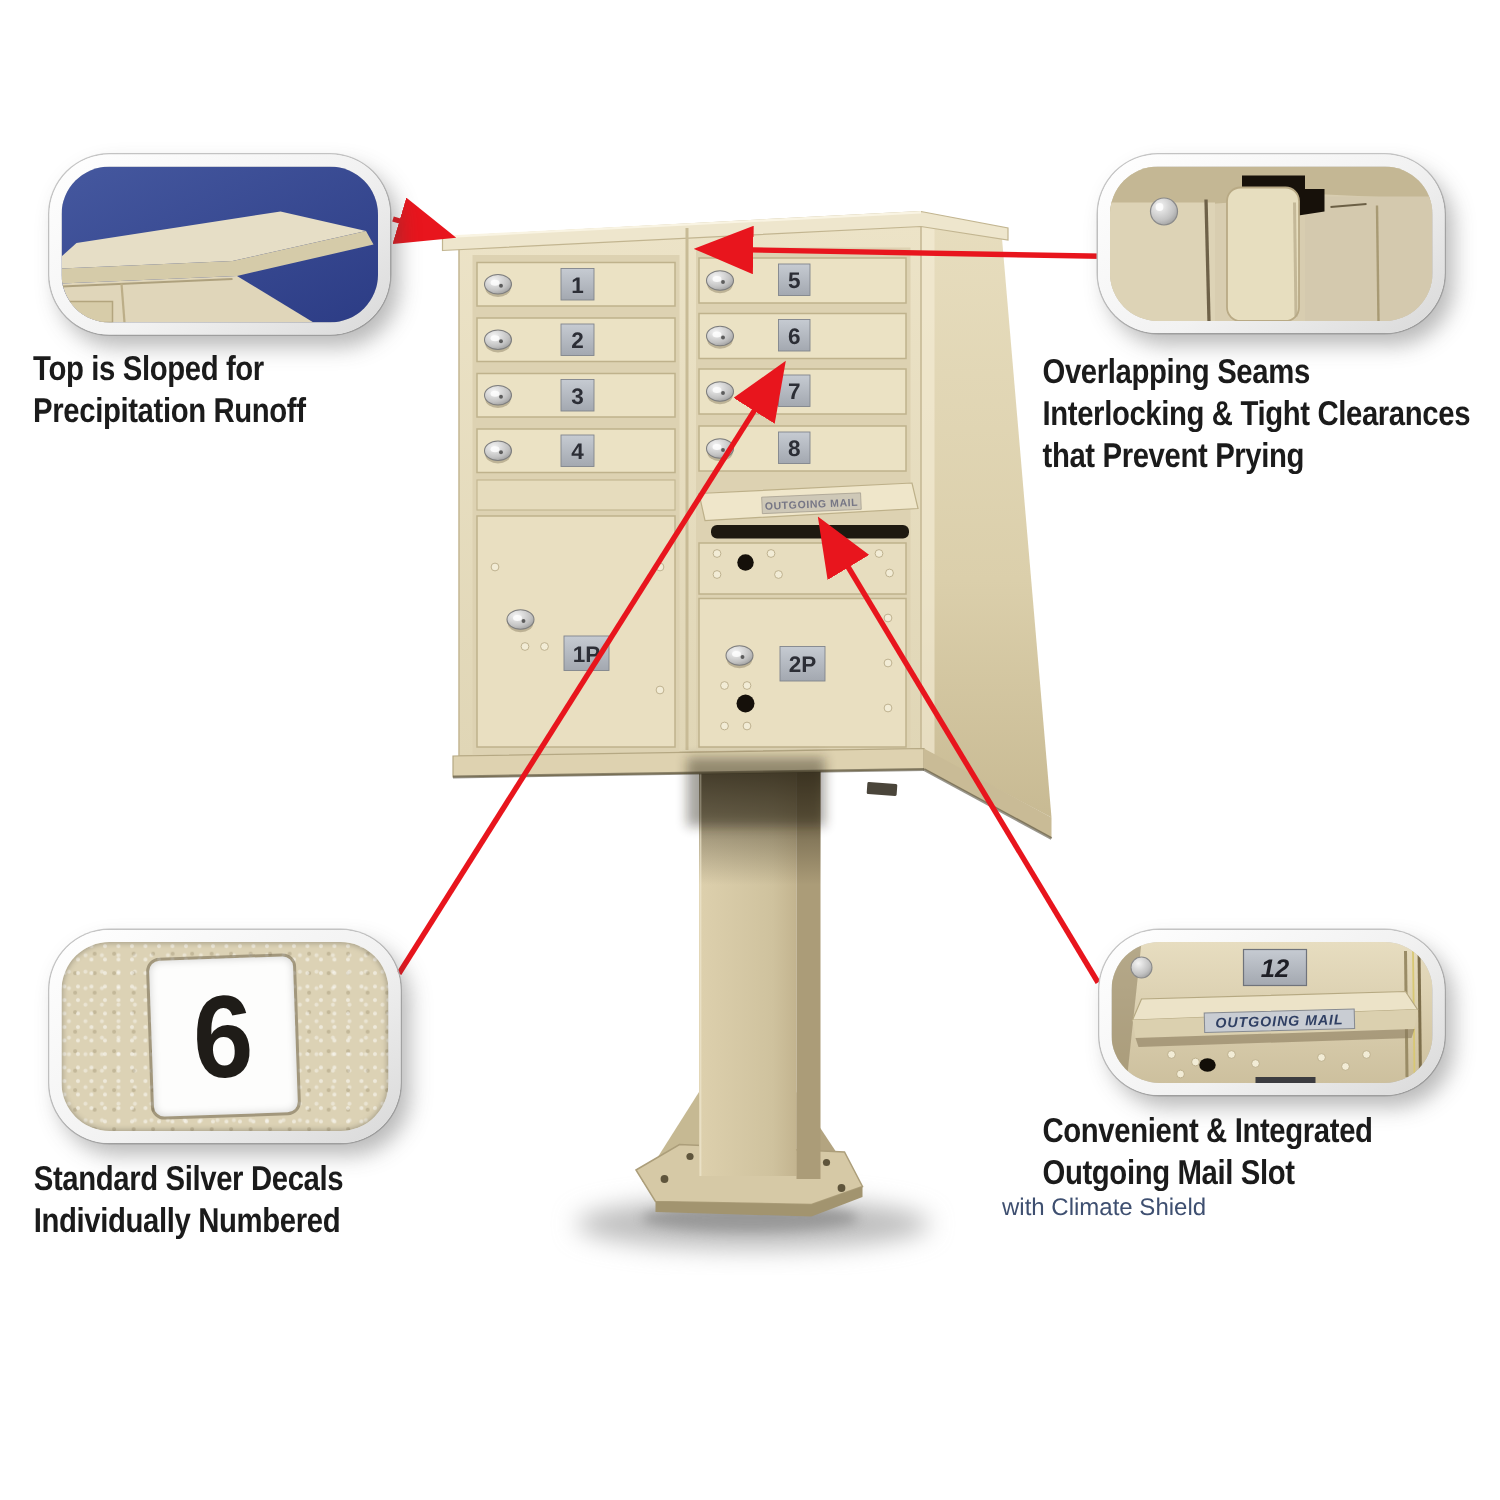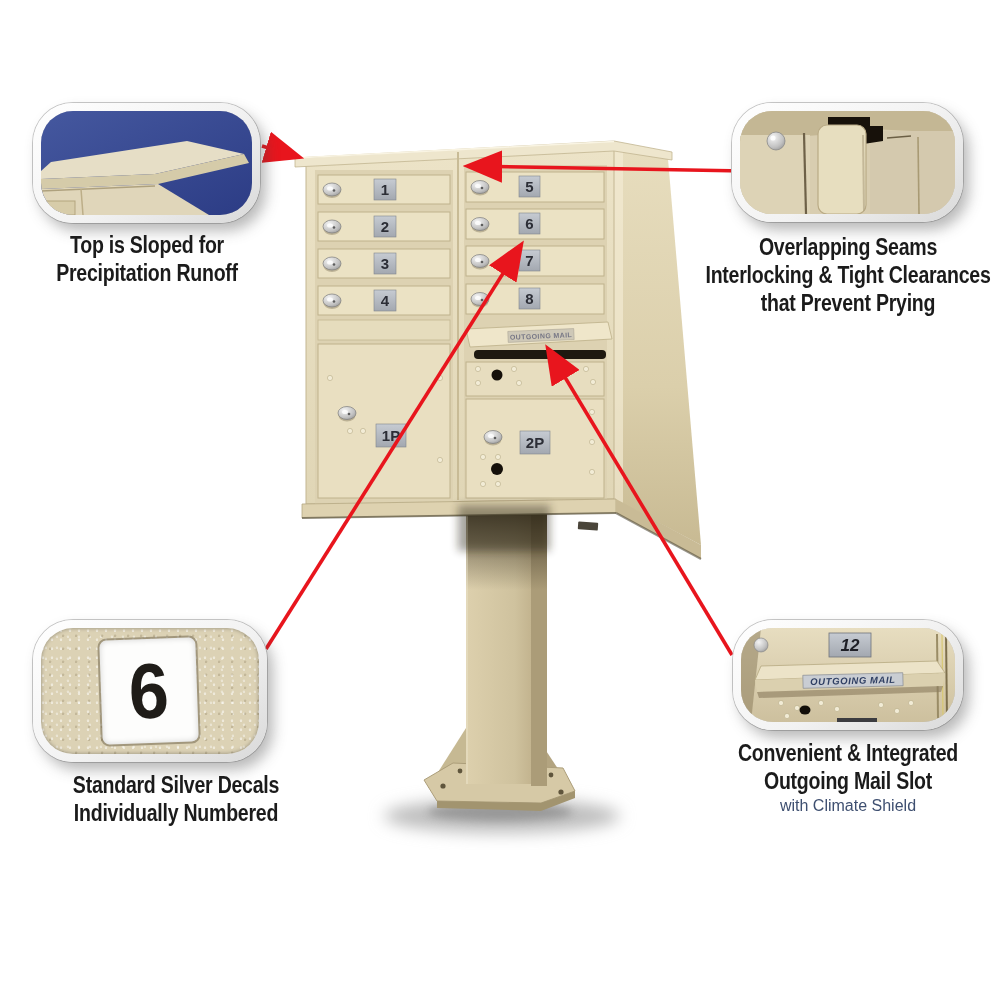--- a/index.html
+++ b/index.html
@@ -10,21 +10,21 @@
 
   
   .bubble{position:absolute;border-radius:40px;padding:8px;
           background:linear-gradient(145deg,#ffffff 0%,#f2f2f2 55%,#d9d9d9 100%);
           box-shadow:6px 8px 14px rgba(70,70,70,.38), 0 0 0 1px #c9c9c9;}
   .bubble-photo{width:100%;height:100%;border-radius:32px;overflow:hidden;position:relative;
                 box-shadow:inset 0 0 4px rgba(0,0,0,.35);font-style:italic;}
   .bubble-photo svg{display:block;}
 
   
-  .caption{position:absolute;text-align:center;color:#1b1b1b;}
+  .caption{position:absolute;text-align:left;color:#1b1b1b;}
   .cap-line{display:block;font-size:23px;line-height:28px;font-weight:bold;
             letter-spacing:-0.3px;white-space:nowrap;transform:scaleX(.85);}
   .cap-sub{display:block;font-size:16px;line-height:20px;font-weight:normal;
            color:#3e4f70;white-space:nowrap;margin-top:1px;}
 
   
   .decal-photo{width:100%;height:100%;border-radius:32px;position:relative;overflow:hidden;
       background-color:#dcd2b5;
       background-image:
         radial-gradient(circle at 22% 30%, rgba(255,255,255,.5) 1px, transparent 1.6px),
@@ -294,21 +294,21 @@
   <div class="cap-line">that Prevent Prying</div>
 </div>
 
 <div class="bubble" style="left:33px;top:620px;width:218px;height:126px;">
   <div class="decal-photo">
     <div class="big-decal">
       <span>6</span>
     </div>
   </div>
 </div>
-<div class="caption" style="left:0px;top:771px;width:300px;margin-left:26px;">
+<div class="caption" style="left:0px;top:771px;width:300px;">
   <div class="cap-line">Standard Silver Decals</div>
   <div class="cap-line">Individually Numbered</div>
 </div>
 
 <div class="bubble" style="left:733px;top:620px;width:214px;height:94px;">
   <div class="bubble-photo">
     <svg width="214" height="94" viewBox="0 0 214 94">
       <defs>
         <linearGradient id="omBg" x1="0" y1="0" x2="0" y2="1">
           <stop offset="0" stop-color="#e7ddc0"></stop>

